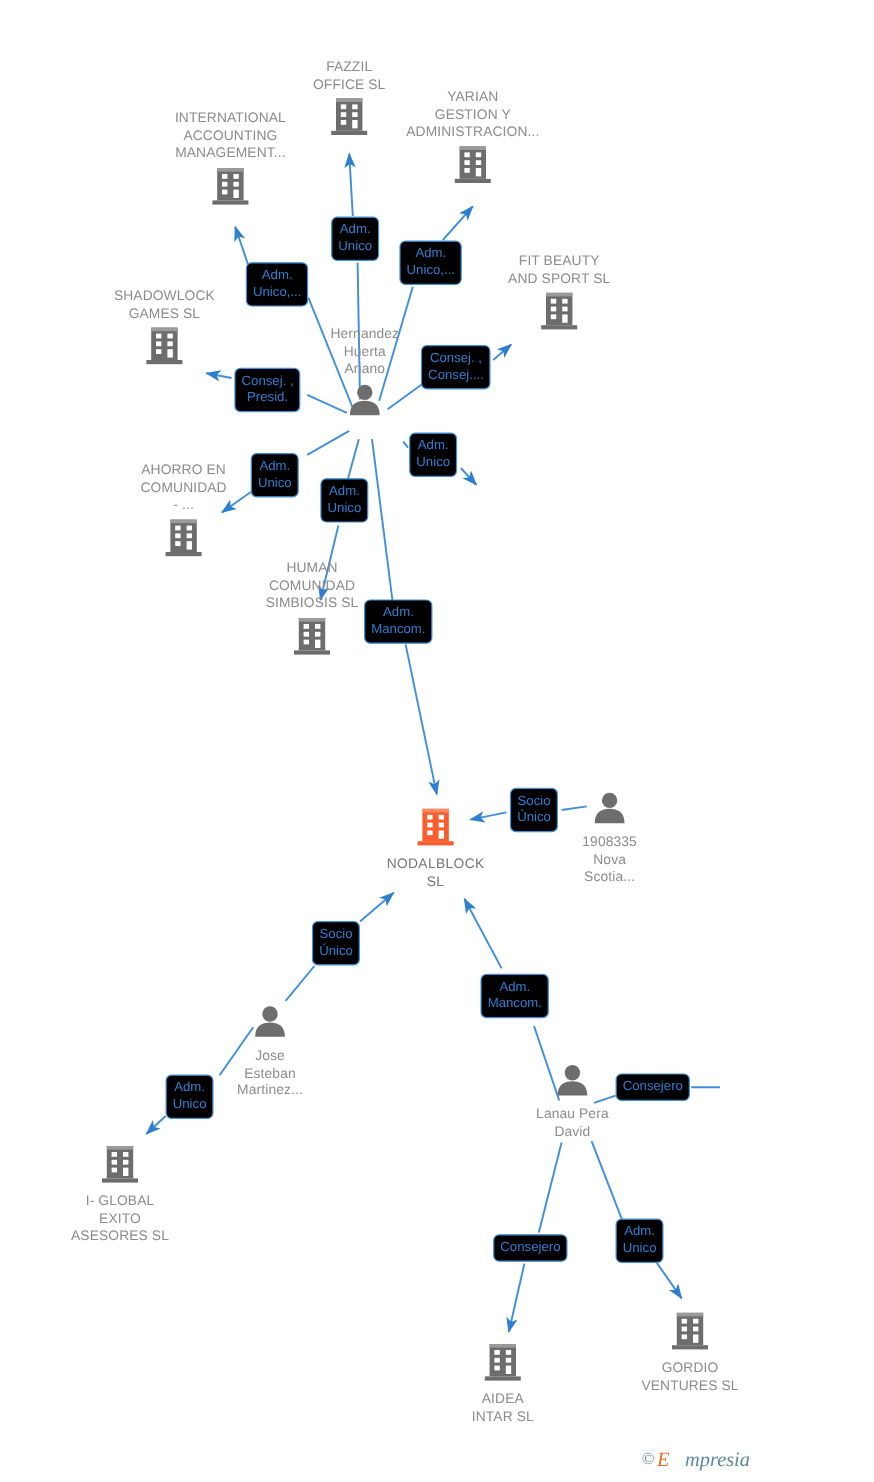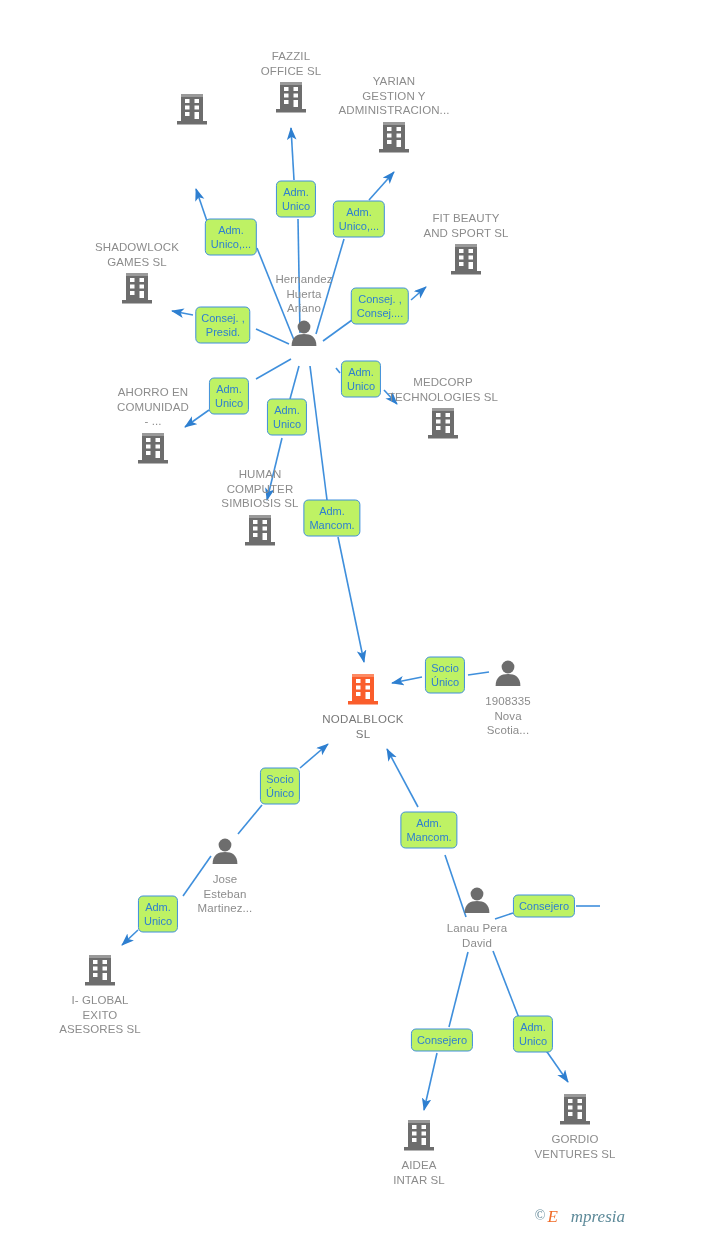--- a/index.html
+++ b/index.html
@@ -50,21 +50,21 @@
     font-weight: normal;
     letter-spacing: 0.3px;
   }
   
   .node.cap-top .caption { margin-bottom: 2px; }
   .node.cap-bottom .caption { margin-top: 2px; }
 
   .edge-label {
     position: absolute;
     box-sizing: border-box;
-    background: #bef264;
+    background: #000000;
     border: 1.3px solid #3f8fdc;
     border-radius: 5px;
     color: #2e7fd0;
     font-size: 11px;
     line-height: 14px;
     text-align: center;
     padding: 3px 5px 4px 5px;
     white-space: pre-line;
     transform: translate(-50%, -50%);
   }
@@ -162,20 +162,23 @@
         <rect x="9" y="13.5" width="4.5" height="4" fill="#ffffff"></rect>
         <rect x="18.5" y="13.5" width="4.5" height="4" fill="#ffffff"></rect>
         <rect x="9" y="20" width="4.5" height="4" fill="#ffffff"></rect>
         <rect x="18.5" y="20" width="4.5" height="7" fill="#ffffff"></rect>
         <rect x="1" y="29" width="30" height="3.5" fill="#6d6d6d"></rect>
       </svg>
     </span>
   </div>
 
   <div class="node company cap-top" style="left:192px; top:92px;">
+    <span class="caption">INTERNATIONAL
+ACCOUNTING
+MANAGEMENT...</span>
     <span class="glyph">
       <svg width="32" height="34" viewBox="0 0 32 34" xmlns="http://www.w3.org/2000/svg">
         <rect x="5" y="2" width="22" height="27" fill="#6d6d6d"></rect>
         <rect x="5" y="2" width="22" height="3" fill="#9a9a9a"></rect>
         <rect x="9" y="7" width="4.5" height="4" fill="#ffffff"></rect>
           <rect x="18.5" y="7" width="4.5" height="4" fill="#ffffff"></rect>
         <rect x="9" y="13.5" width="4.5" height="4" fill="#ffffff"></rect>
           <rect x="18.5" y="13.5" width="4.5" height="4" fill="#ffffff"></rect>
         <rect x="9" y="20" width="4.5" height="4" fill="#ffffff"></rect>
           <rect x="18.5" y="20" width="4.5" height="7" fill="#ffffff"></rect>
@@ -263,41 +266,24 @@
           <rect x="18.5" y="7" width="4.5" height="4" fill="#ffffff"></rect>
         <rect x="9" y="13.5" width="4.5" height="4" fill="#ffffff"></rect>
           <rect x="18.5" y="13.5" width="4.5" height="4" fill="#ffffff"></rect>
         <rect x="9" y="20" width="4.5" height="4" fill="#ffffff"></rect>
           <rect x="18.5" y="20" width="4.5" height="7" fill="#ffffff"></rect>
         <rect x="1" y="29" width="30" height="3.5" fill="#6d6d6d"></rect>
       </svg>
     </span>
   </div>
 
-  <div class="node company cap-top" style="left:443px; top:375px;">
-    <span class="caption">MEDCORP
-TECHNOLOGIES SL</span>
-    <span class="glyph">
-      <svg width="32" height="34" viewBox="0 0 32 34" xmlns="http://www.w3.org/2000/svg">
-        <rect x="5" y="2" width="22" height="27" fill="#6d6d6d"></rect>
-        <rect x="5" y="2" width="22" height="3" fill="#9a9a9a"></rect>
-        <rect x="9" y="7" width="4.5" height="4" fill="#ffffff"></rect>
-          <rect x="18.5" y="7" width="4.5" height="4" fill="#ffffff"></rect>
-        <rect x="9" y="13.5" width="4.5" height="4" fill="#ffffff"></rect>
-          <rect x="18.5" y="13.5" width="4.5" height="4" fill="#ffffff"></rect>
-        <rect x="9" y="20" width="4.5" height="4" fill="#ffffff"></rect>
-          <rect x="18.5" y="20" width="4.5" height="7" fill="#ffffff"></rect>
-        <rect x="1" y="29" width="30" height="3.5" fill="#6d6d6d"></rect>
-      </svg>
-    </span>
-  </div>
 
   <div class="node company cap-top" style="left:260px; top:467px;">
     <span class="caption">HUMAN
-COMPUTER
+COMUNIDAD
 SIMBIOSIS SL</span>
     <span class="glyph">
       <svg width="32" height="34" viewBox="0 0 32 34" xmlns="http://www.w3.org/2000/svg">
         <rect x="5" y="2" width="22" height="27" fill="#6d6d6d"></rect>
         <rect x="5" y="2" width="22" height="3" fill="#9a9a9a"></rect>
         <rect x="9" y="7" width="4.5" height="4" fill="#ffffff"></rect>
           <rect x="18.5" y="7" width="4.5" height="4" fill="#ffffff"></rect>
         <rect x="9" y="13.5" width="4.5" height="4" fill="#ffffff"></rect>
           <rect x="18.5" y="13.5" width="4.5" height="4" fill="#ffffff"></rect>
         <rect x="9" y="20" width="4.5" height="4" fill="#ffffff"></rect>

